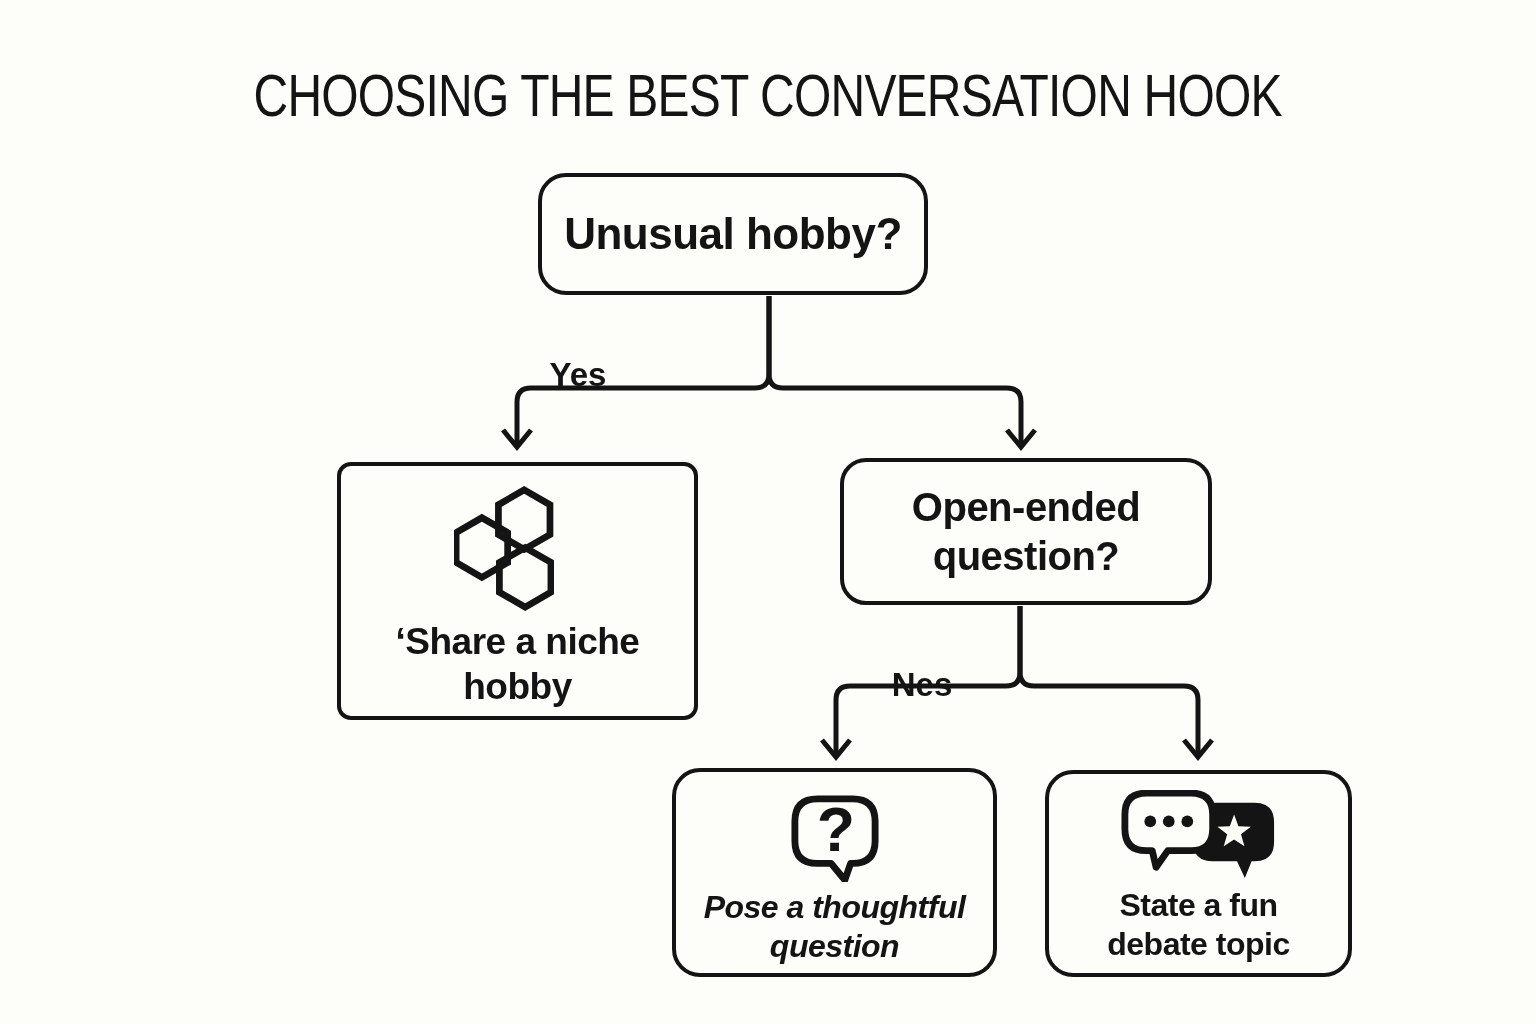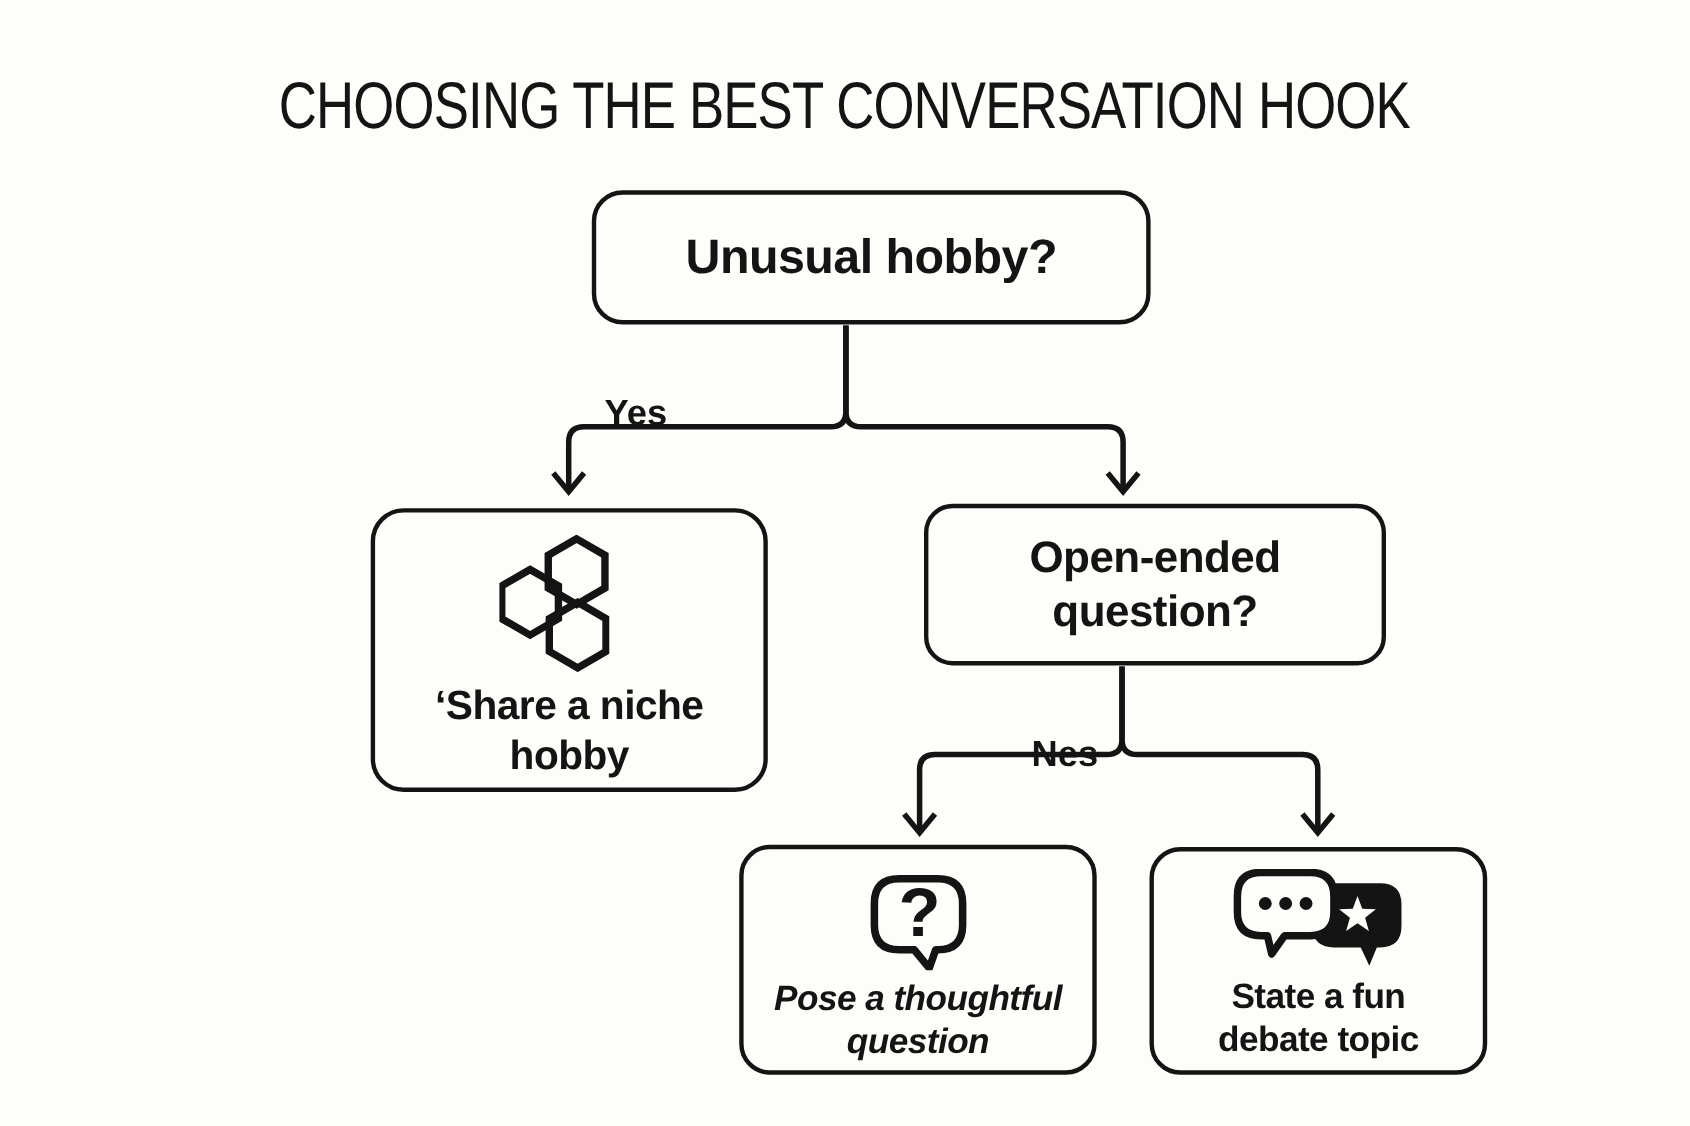--- a/index.html
+++ b/index.html
@@ -46,51 +46,51 @@
   }
   .edge-label {
     position: absolute;
     width: 120px;
     text-align: center;
     font-size: 33px;
     font-weight: bold;
     margin-top: 20px;
   }
   .edge-label.yes { left: 518px; top: 336px; }
-  .edge-label.nes { left: 908px; top: 646px; }
+  .edge-label.nes { left: 862px; top: 646px; }
   .node {
     position: absolute;
     background: var(--background);
     border: 4px solid var(--ink);
     display: flex;
     flex-direction: column;
     align-items: center;
     text-align: center;
     font-weight: bold;
     line-height: 1.22;
   }
   .node .node-label { letter-spacing: -0.5px; }
   .node-unusual-hobby {
     left: 538px; top: 173px;
-    width: 508px; height: 122px;
+    width: 390px; height: 122px;
     border-radius: 28px;
     justify-content: center;
     font-size: 44px;
   }
   .node-share-niche {
     left: 337px; top: 462px;
     width: 361px; height: 258px;
-    border-radius: 30px;
+    border-radius: 14px;
     font-size: 37px;
   }
   .node-share-niche .node-icon { margin-top: 20px; transform: translateX(-14px); }
   .node-share-niche .node-label { margin-top: 8px; max-width: 292px; }
   .node-open-ended {
     left: 840px; top: 458px;
-    width: 420px; height: 147px;
+    width: 372px; height: 147px;
     border-radius: 26px;
     justify-content: center;
     font-size: 40px;
   }
   .node-open-ended .node-label { max-width: 262px; }
   .node-pose-question {
     left: 672px; top: 768px;
     width: 325px; height: 209px;
     border-radius: 28px;
     font-size: 32px;

